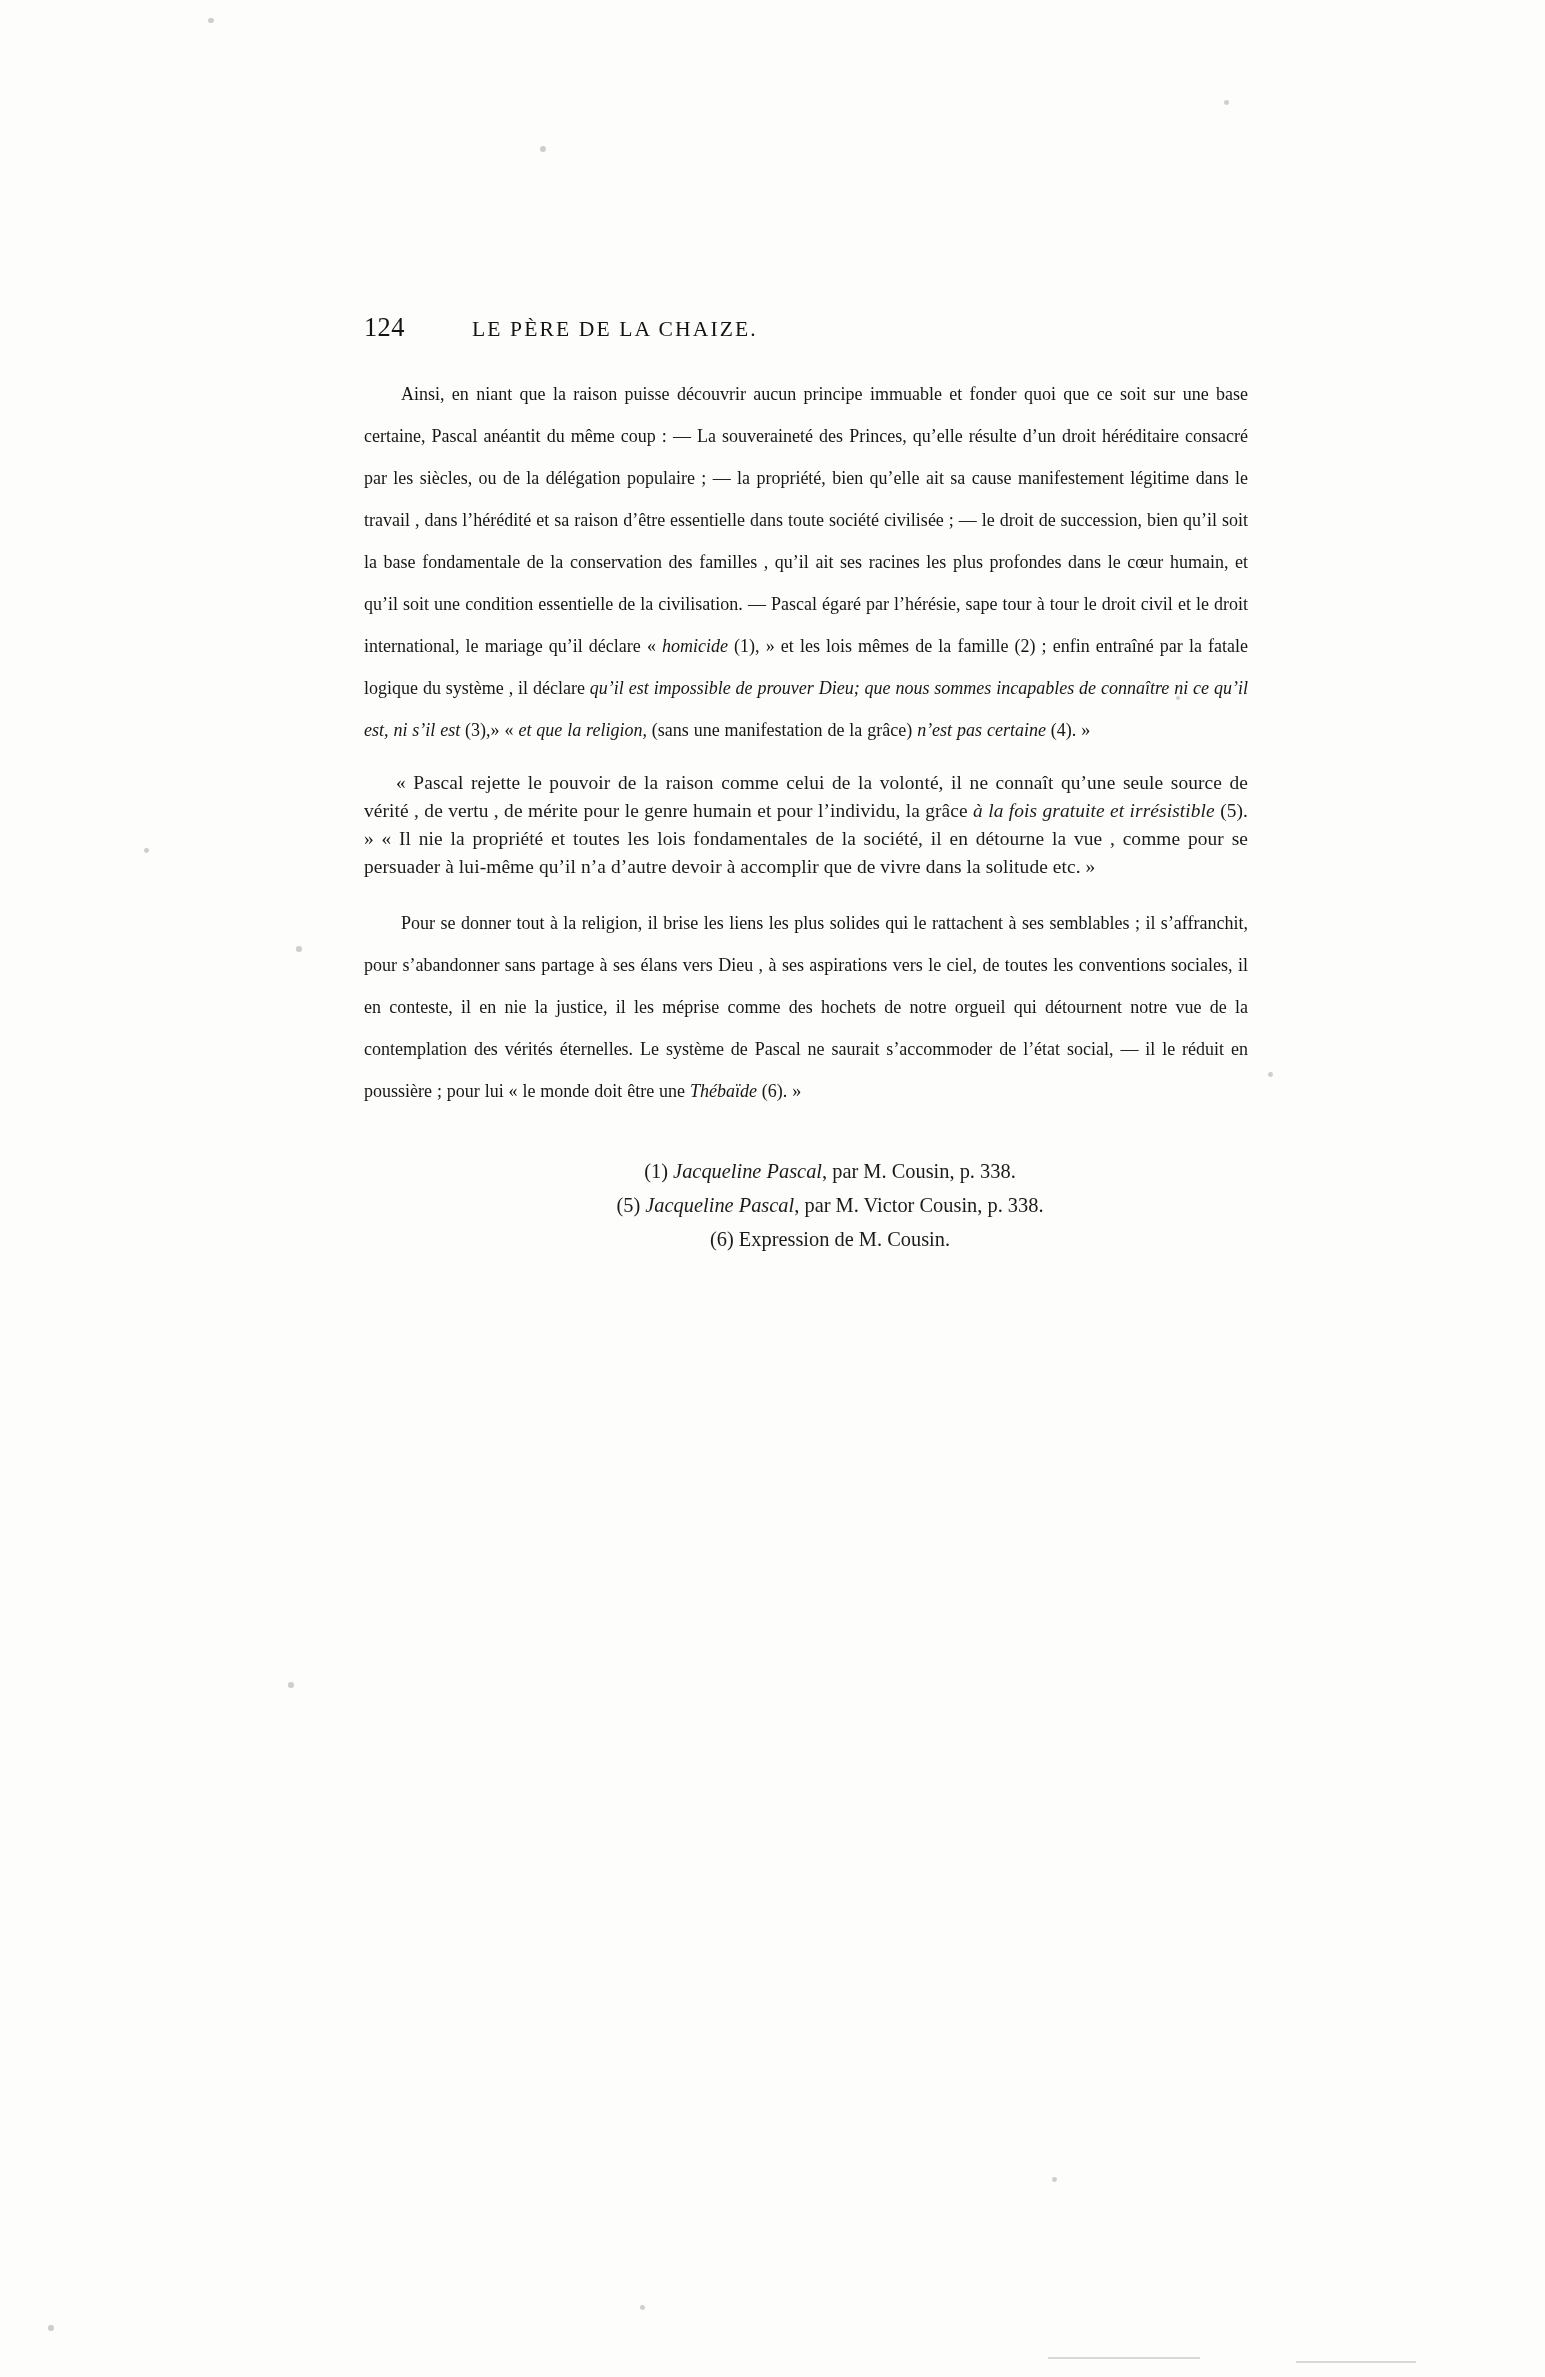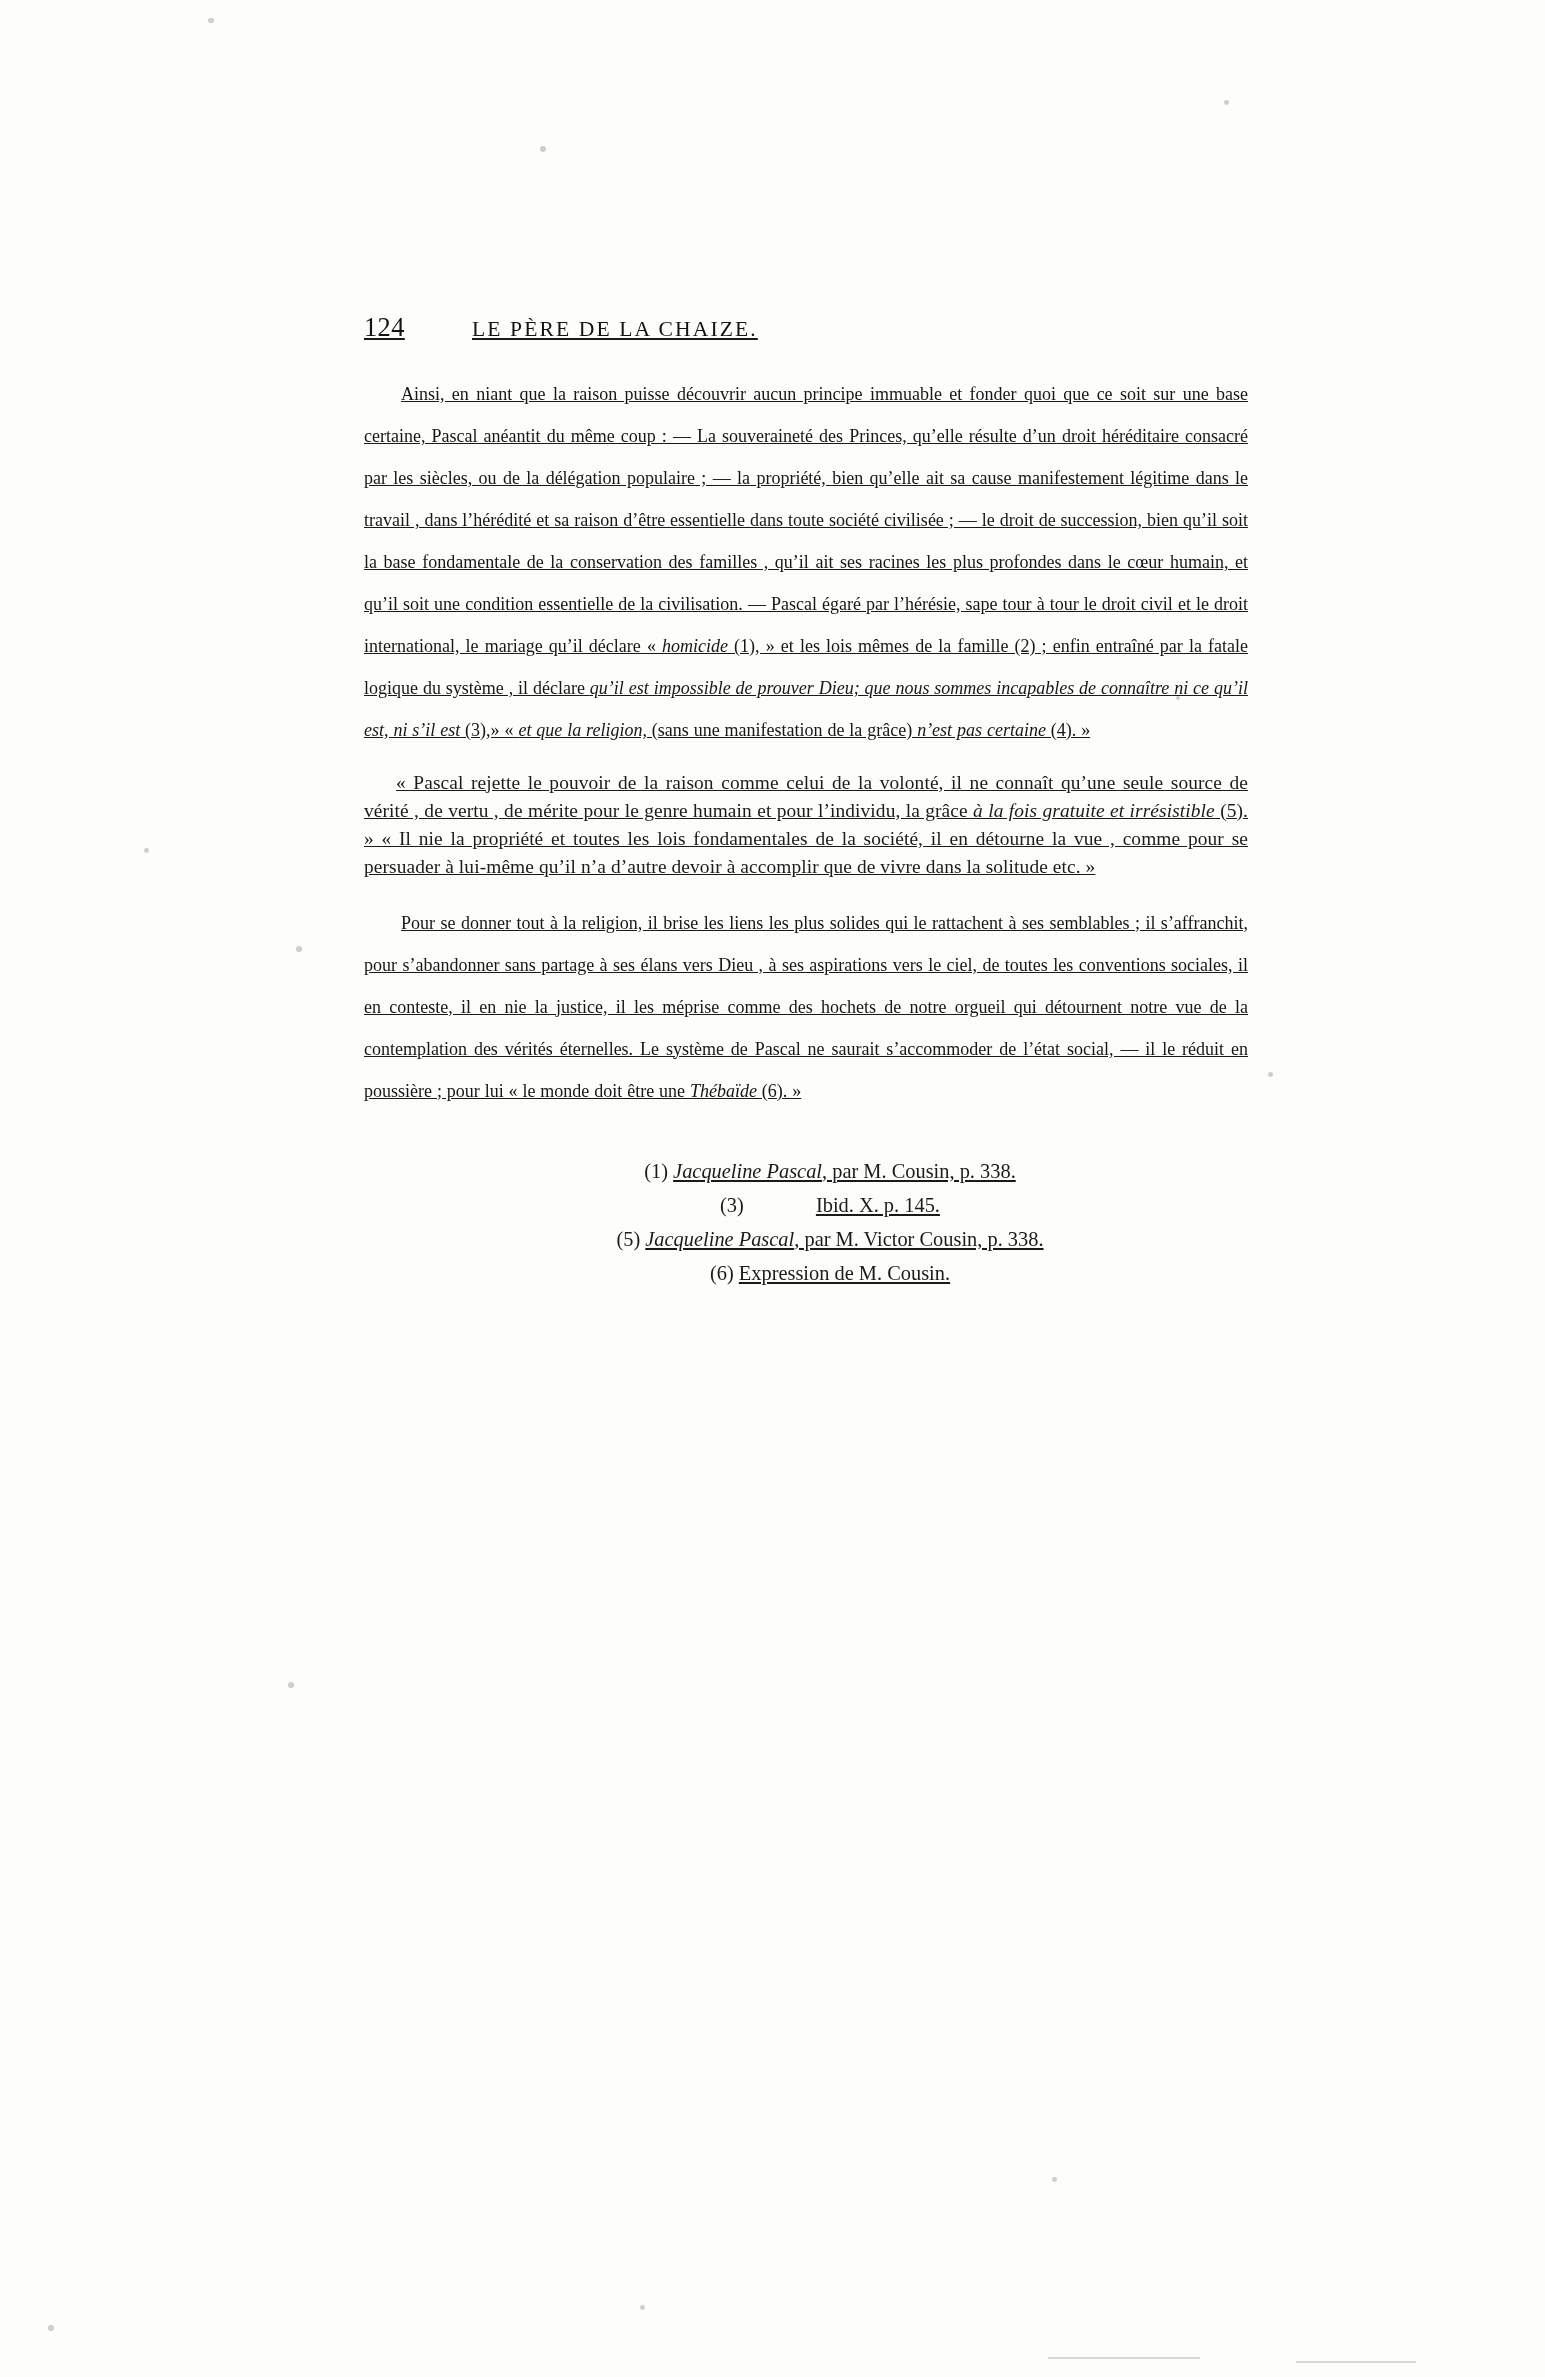--- a/index.html
+++ b/index.html
@@ -20,21 +20,20 @@
     top: 0; left: 0;
     width: 1545px;
     height: 2377px;
     background: #fdfdfb;
   }
   .content {
     position: absolute;
     left: 364px;
     top: 312px;
     width: 884px;
-    text-decoration: underline;
   }
   
   .running-head {
     display: flex;
     align-items: baseline;
     margin-bottom: 30px;
   }
   .folio {
     font-size: 26.4px;
     letter-spacing: 0.4px;
@@ -126,20 +125,19 @@
     </div>
 
     <p class="body-par" id="par-1"><span>Ainsi, en niant que la raison puisse découvrir aucun principe immuable et fonder quoi que ce soit sur une base certaine, Pascal anéantit du même coup : — La souveraineté des Princes, qu’elle résulte d’un droit héréditaire consacré par les siècles, ou de la délégation populaire ; — la propriété, bien qu’elle ait sa cause manifestement légitime dans le travail , dans l’hérédité et sa raison d’être essentielle dans toute société civilisée ; — le droit de succession, bien qu’il soit la base fondamentale de la conservation des familles , qu’il ait ses racines les plus profondes dans le cœur humain, et qu’il soit une condition essentielle de la civilisation. — Pascal égaré par l’hérésie, sape tour à tour le droit civil et le droit international, le mariage qu’il déclare « </span><span class="it">homicide</span><span> (1), » et les lois mêmes de la famille (2) ; enfin entraîné par la fatale logique du système , il déclare </span><span class="it">qu’il est impossible de prouver Dieu; que nous sommes incapables de connaître ni ce qu’il est, ni s’il est</span><span> (3),» « </span><span class="it">et que la religion,</span><span> (sans une manifestation de la grâce) </span><span class="it">n’est pas certaine</span><span> (4). »</span></p>
 
     <div class="quote-block" id="quote-pascal"><span>« Pascal rejette le pouvoir de la raison comme celui de la volonté, il ne connaît qu’une seule source de vérité , de vertu , de mérite pour le genre humain et pour l’individu, la grâce </span><span class="it">à la fois gratuite et irrésistible</span><span> (5). » « Il nie la propriété et toutes les lois fondamentales de la société, il en détourne la vue , comme pour se persuader à lui-même qu’il n’a d’autre devoir à accomplir que de vivre dans la solitude etc. »</span></div>
 
     <p class="body-par second" id="par-2"><span>Pour se donner tout à la religion, il brise les liens les plus solides qui le rattachent à ses semblables ; il s’affranchit, pour s’abandonner sans partage à ses élans vers Dieu , à ses aspirations vers le ciel, de toutes les conventions sociales, il en conteste, il en nie la justice, il les méprise comme des hochets de notre orgueil qui détournent notre vue de la contemplation des vérités éternelles. Le système de Pascal ne saurait s’accommoder de l’état social, — il le réduit en poussière ; pour lui « le monde doit être une </span><span class="it">Thébaïde</span><span> (6). »</span></p>
 
     <div class="footnotes" id="footnotes">
         <div class="fn"><span class="num">(1) </span><span class="it">Jacqueline Pascal</span><span>, par M. Cousin, p. 338.</span></div>
-        <div class="fn"><span class="num">(3) </span><span class="gap-wide"></span><span>Ibid. X. p. 145.</span></div>
         <div class="fn"><span class="num">(5) </span><span class="it">Jacqueline Pascal</span><span>, par M. Victor Cousin, p. 338.</span></div>
         <div class="fn"><span class="num">(6) </span><span>Expression de M. Cousin.</span></div>
       </div>
 
   </div>
 </div>
 
 
 </body></html>

